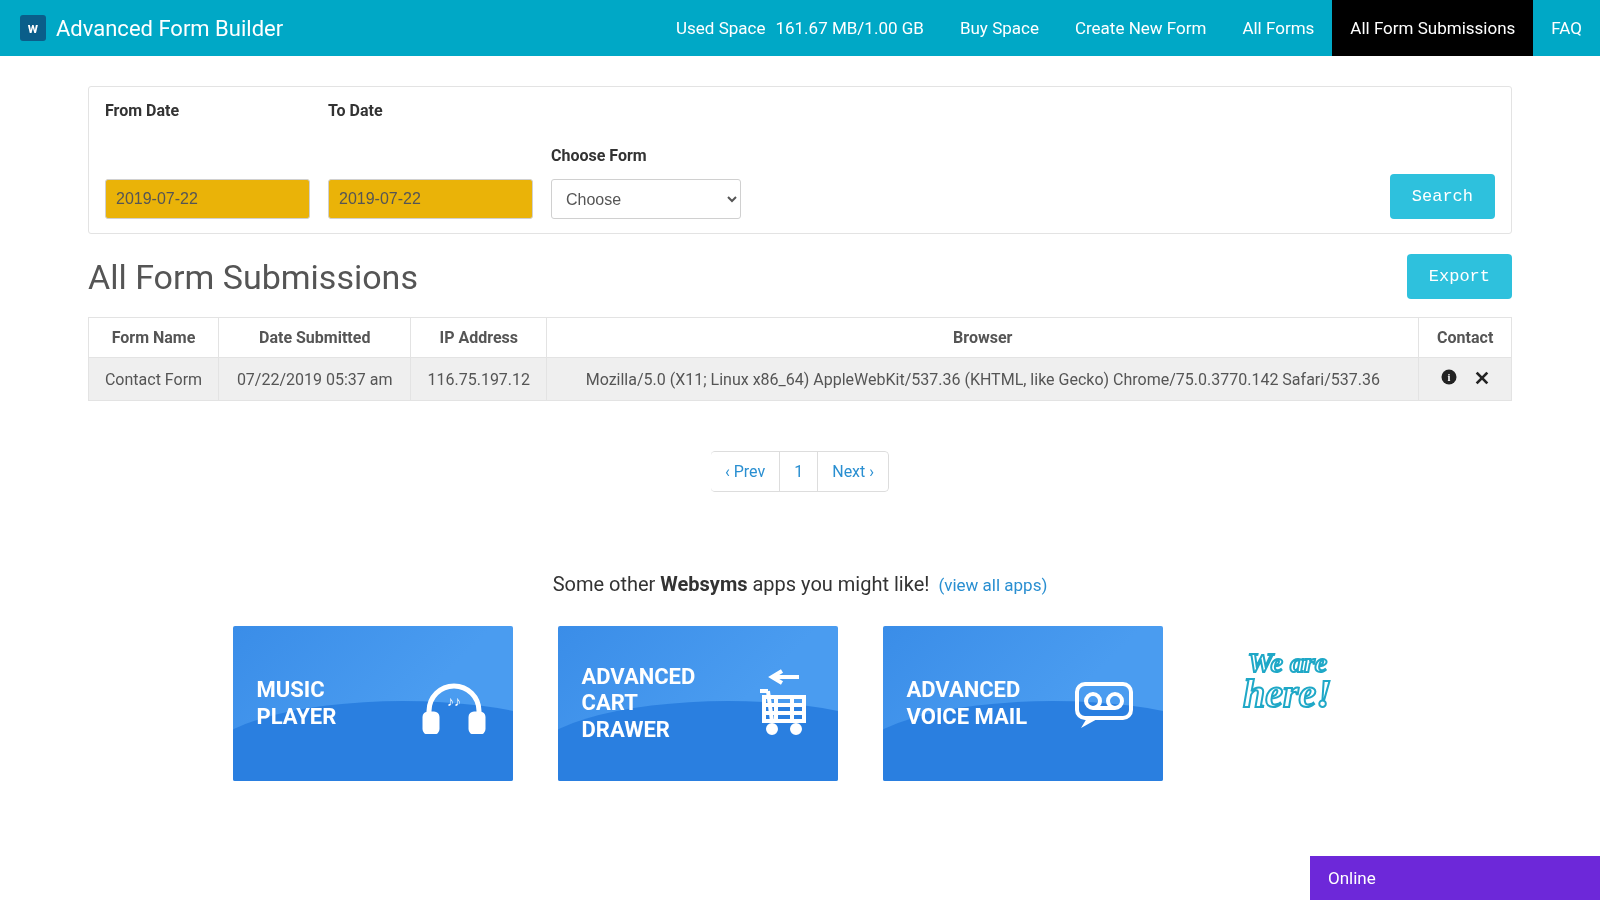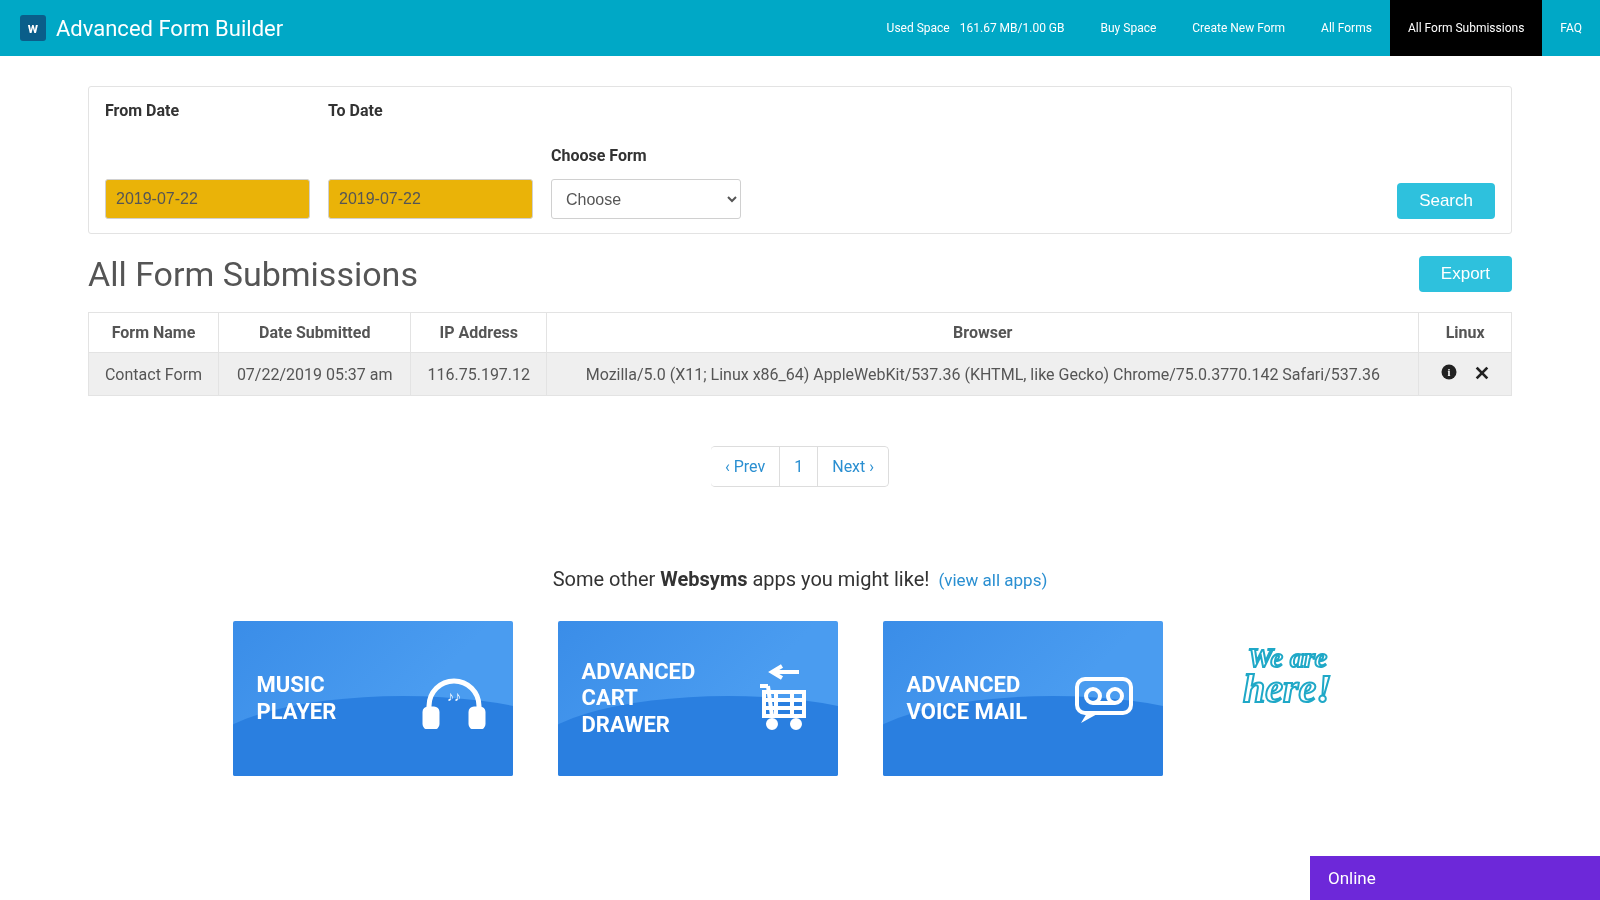--- a/index.html
+++ b/index.html
@@ -3,36 +3,36 @@
 <meta charset="utf-8">
 <style>
 * { margin: 0; padding: 0; box-sizing: border-box; }
 body { font-family: -apple-system, BlinkMacSystemFont, "Segoe UI", Roboto, Helvetica, Arial, sans-serif; background: #fff; color: #333; }
 
 .topbar { background: #00a8c6; height: 56px; display: flex; align-items: center; padding: 0 0 0 20px; color: #fff; }
 .topbar .brand { display: flex; align-items: center; gap: 10px; font-size: 22px; font-weight: 400; }
 .topbar .brand .logo { width: 26px; height: 26px; background: #0a5e8a; border-radius: 3px; display: flex; align-items: center; justify-content: center; color: #fff; font-size: 14px; font-weight: bold; }
 .topbar .spacer { flex: 1; }
 .topbar .nav { display: flex; height: 56px; align-items: stretch; }
-.topbar .nav-item { display: flex; align-items: center; padding: 0 18px; color: #fff; cursor: pointer; font-size: 12px; text-decoration: none; white-space: nowrap; }
+.topbar .nav-item { display: flex; align-items: center; padding: 0 18px; color: #fff; cursor: pointer; font-size: 17px; text-decoration: none; white-space: nowrap; }
 .topbar .nav-item.static { cursor: default; }
 .topbar .nav-item.active { background: #000; }
 .topbar .used-space-value { margin-left: 10px; }
 
 .page { padding: 30px 88px 30px 88px; }
 .filter-panel { border: 1px solid #e3e3e3; border-radius: 3px; padding: 14px 16px; display: flex; align-items: flex-end; gap: 18px; background: #fff; }
 .fgroup { display: flex; flex-direction: column; gap: 14px; }
 .fgroup label { font-size: 16px; font-weight: 700; color: #333; }
 .fgroup input[type="text"], .fgroup select {
   height: 40px; padding: 0 10px; font-size: 16px; border: 1px solid #d0d0d0; border-radius: 3px; color: #555;
 }
 .fgroup input[type="text"] { background: #eab308; width: 205px; margin-top: 45px; }
 .fgroup select { background: #fff; width: 190px; }
 .filter-spacer { flex: 1; }
-.btn { background: #2ec1dd; color: #fff; border: none; border-radius: 4px; height: 36px; padding: 0 22px; font-size: 17px; cursor: pointer; }
+.btn { background: #2ec1dd; color: #fff; border: none; border-radius: 4px; height: 45px; padding: 0 22px; font-size: 17px; cursor: pointer; font-family: Liberation Mono, monospace; }
 
 .heading-row { display: flex; align-items: center; margin-top: 20px; margin-bottom: 18px; }
 .heading-row h1 { font-size: 34px; font-weight: 400; color: #555; }
 .heading-row .spacer { flex: 1; }
 
 table.submissions { width: 100%; border-collapse: collapse; border: 1px solid #e3e3e3; }
 table.submissions th, table.submissions td { border: 1px solid #e3e3e3; padding: 10px 12px; text-align: center; font-size: 16px; color: #555; }
 table.submissions th { font-weight: 700; background: #fff; }
 table.submissions tbody tr { background: #efefef; }
 td.actions { }
@@ -109,21 +109,21 @@
     <button class="btn">Export</button>
   </div>
 
   <table class="submissions">
     <thead>
       <tr>
         <th>Form Name</th>
         <th>Date Submitted</th>
         <th>IP Address</th>
         <th>Browser</th>
-        <th>Linux</th>
+        <th>Contact</th>
       </tr>
     </thead>
     <tbody>
       <tr>
         <td>Contact Form</td>
         <td>07/22/2019 05:37 am</td>
         <td>116.75.197.12</td>
         <td>Mozilla/5.0 (X11; Linux x86_64) AppleWebKit/537.36 (KHTML, like Gecko) Chrome/75.0.3770.142 Safari/537.36</td>
         <td class="actions">
           <span class="icon">

